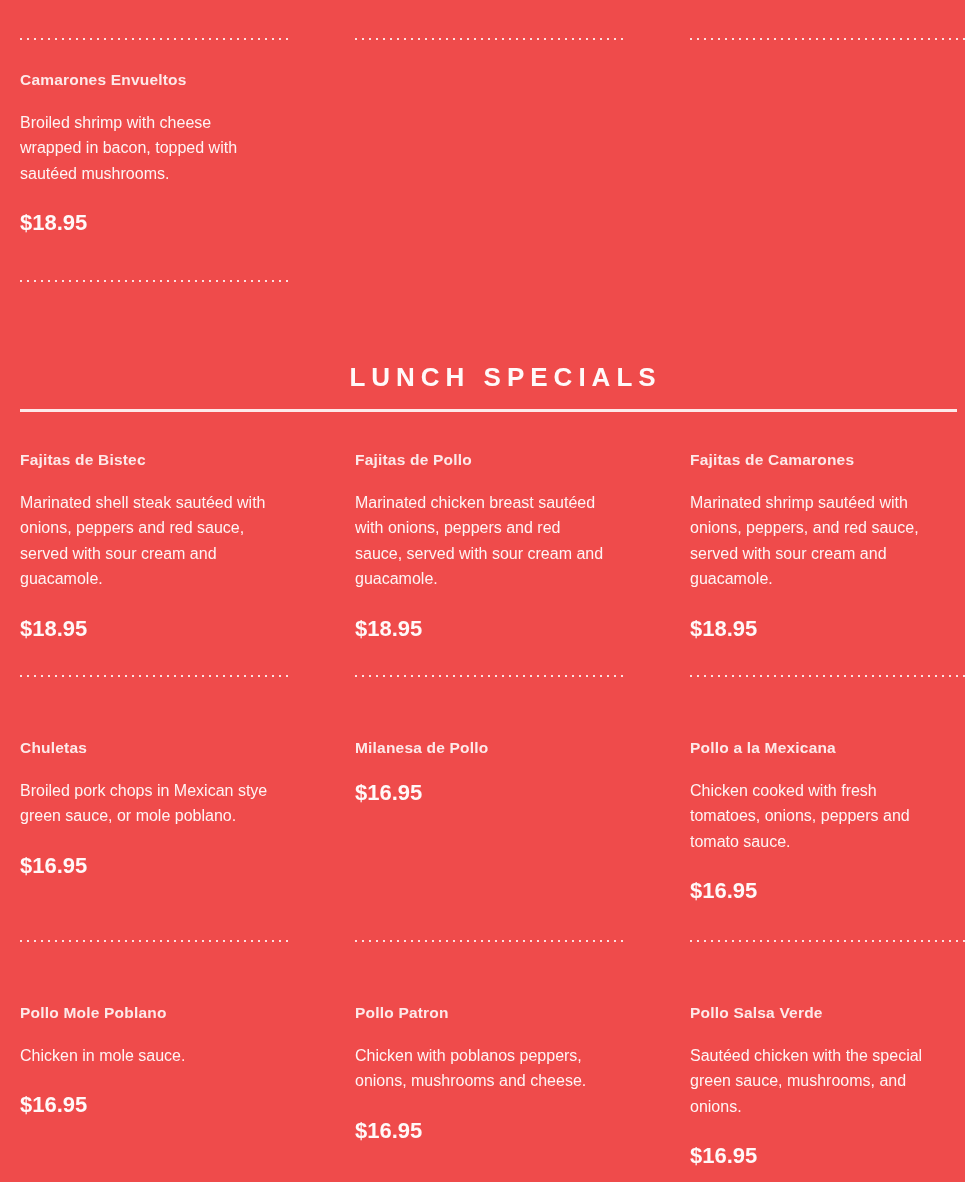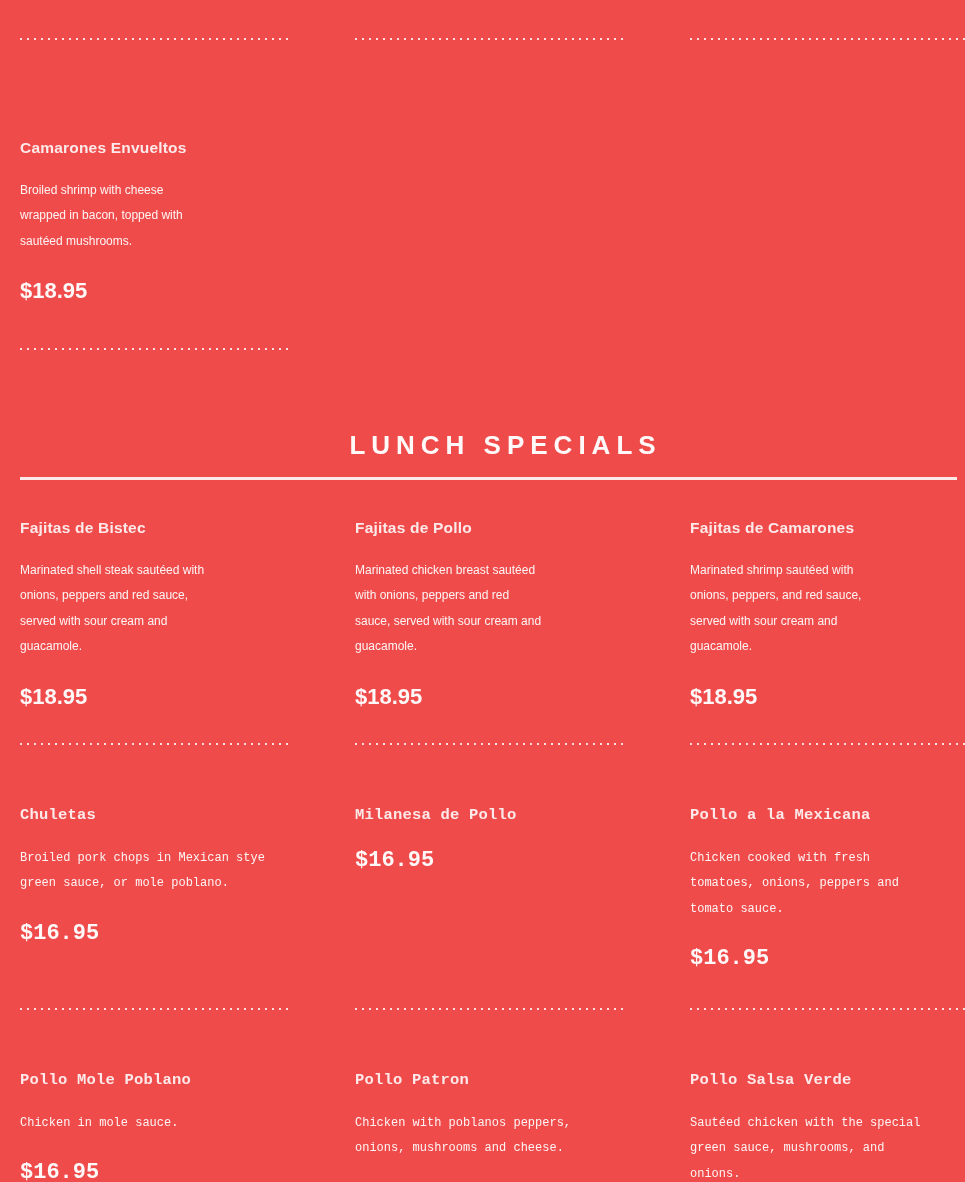--- a/index.html
+++ b/index.html
@@ -24,34 +24,34 @@
   .dots {
     height: 2px;
     background-image: repeating-linear-gradient(90deg,
       rgba(255,255,255,0.82) 0px, rgba(255,255,255,0.82) 2px,
       transparent 2px, transparent 7px);
   }
   .dots-bottom { position: absolute; bottom: 0; left: 0; right: 0; }
 
   
   .top-grid { padding-top: 38px; }
-  .top-grid .item { margin-top: 100px; }
+  .top-grid .item { margin-top: 32px; }
   .top-grid .dots-after { margin-top: 46px; }
 
   
   .item h3 {
     font-size: 15.5px;
     font-weight: 700;
     line-height: 1;
     letter-spacing: 0.2px;
     color: rgba(255,255,255,0.88);
   }
   .item p {
     margin-top: 22px;
-    font-size: 12px;
+    font-size: 16px;
     line-height: 25.5px;
     white-space: pre-line;
     color: rgba(255,255,255,0.94);
   }
   .item .price {
     margin-top: 26px;
     font-size: 22px;
     font-weight: 700;
     line-height: 1;
     color: rgba(255,255,255,0.96);
@@ -69,21 +69,21 @@
   }
   .rule {
     margin: 16px 8px 0 20px;
     height: 3px;
     background: rgba(255,255,255,0.88);
   }
 
   
   .lunch-grid { grid-template-rows: 265px 265px auto; }
   .lunch-grid .cell.row1 { padding-top: 40px; }
-  .lunch-grid .cell.row2, .lunch-grid .cell.row3 { padding-top: 63px; font-family: Liberation Mono, monospace; }
+  .lunch-grid .cell.row2, .lunch-grid .cell.row3 { padding-top: 63px; }
 </style>
 </head>
 <body>
 
 <div class="page">
 
   <section class="grid top-grid">
     <div class="cell">
       <div class="dots"></div>
       <article class="item">

